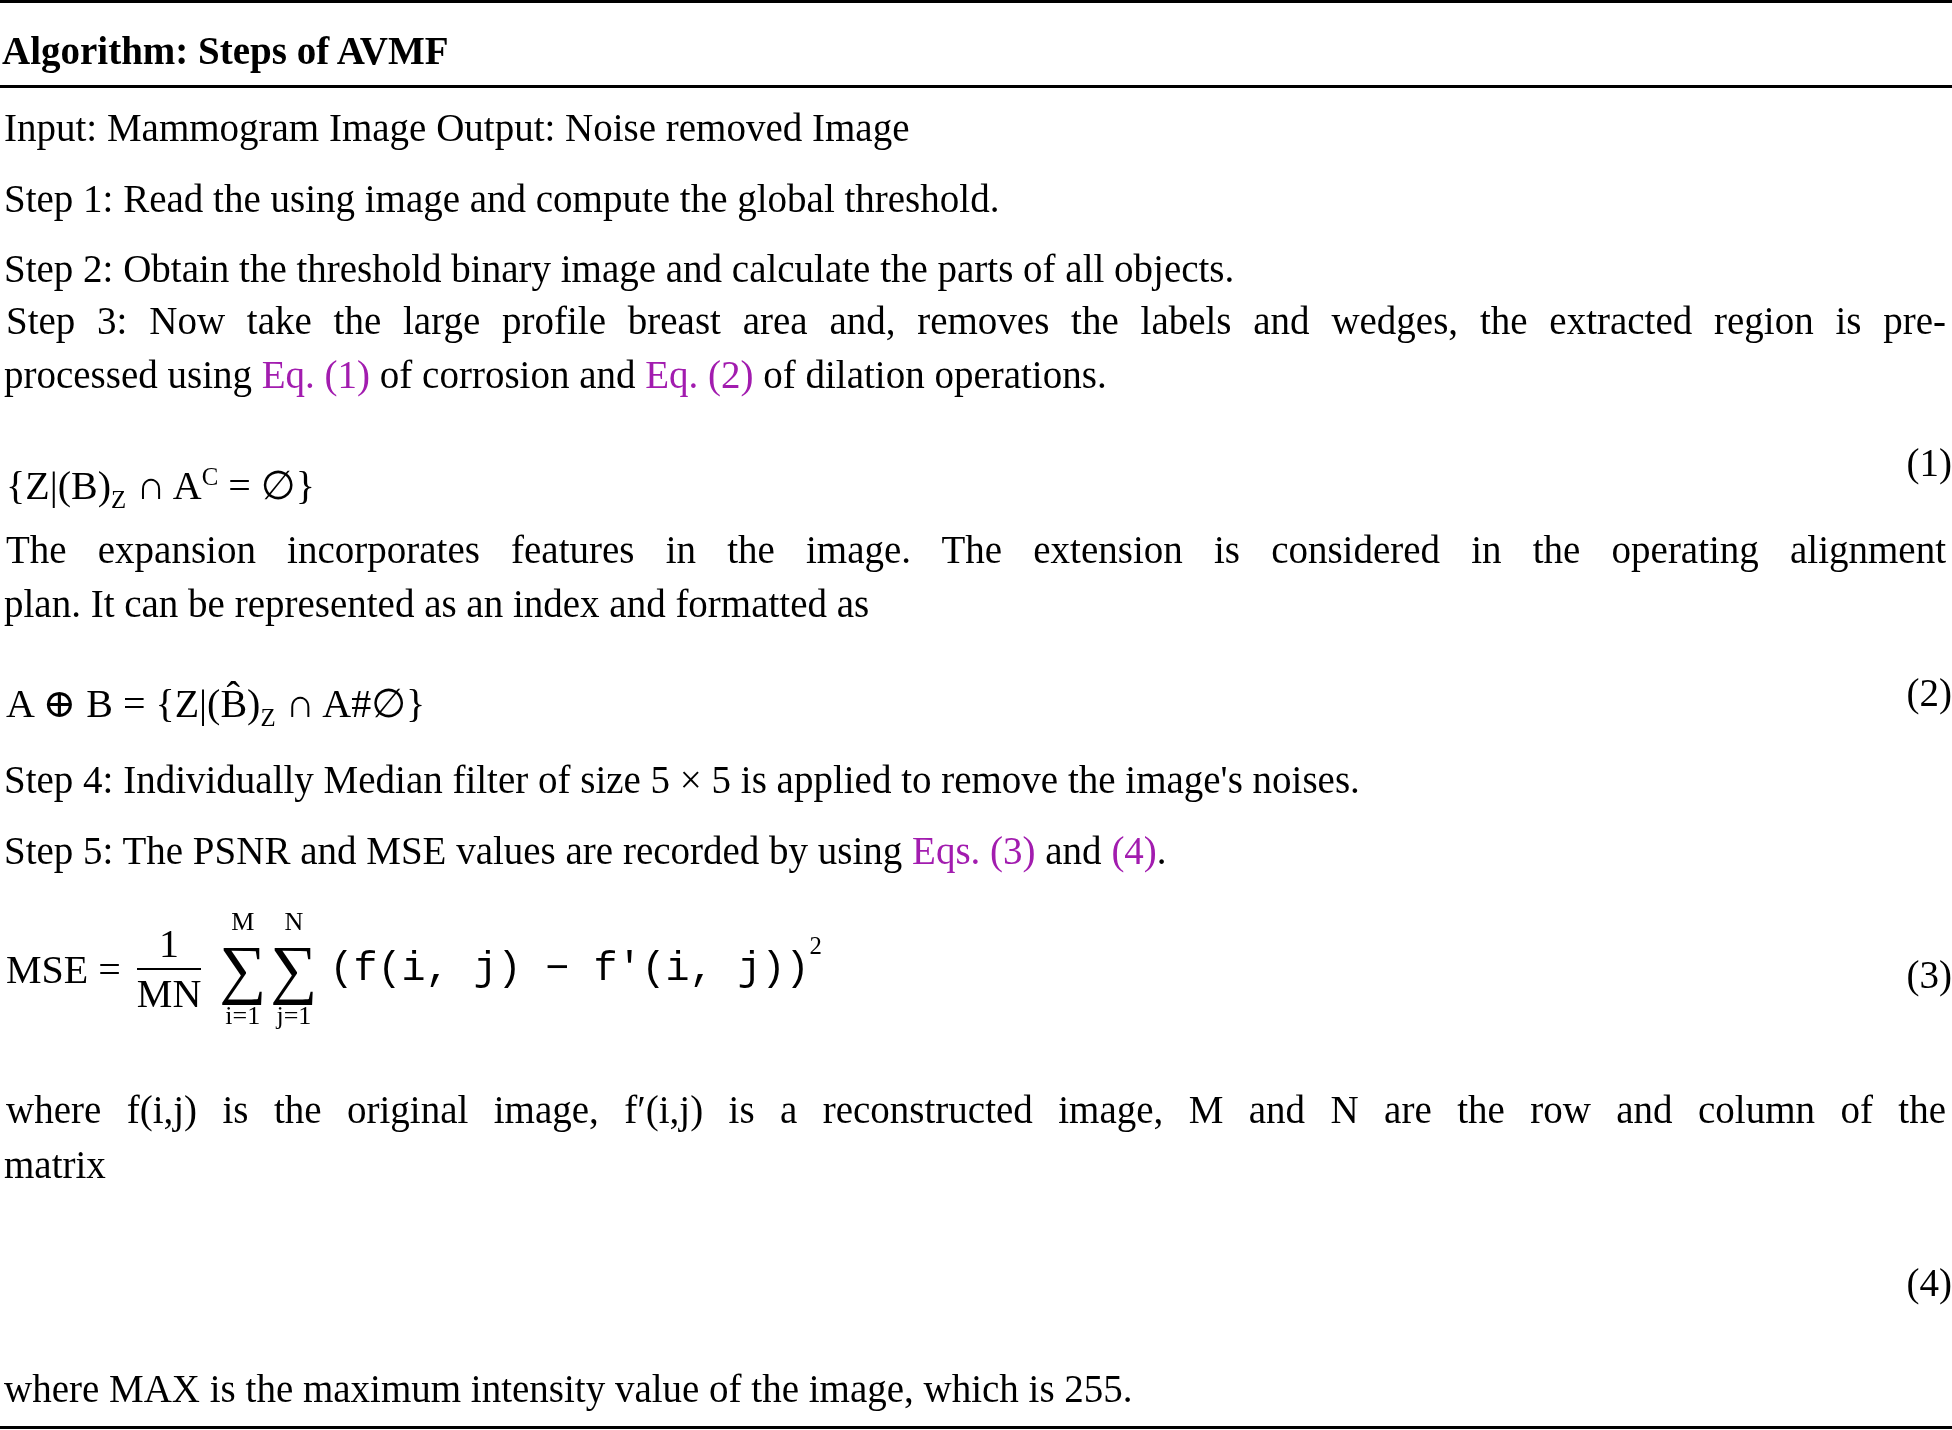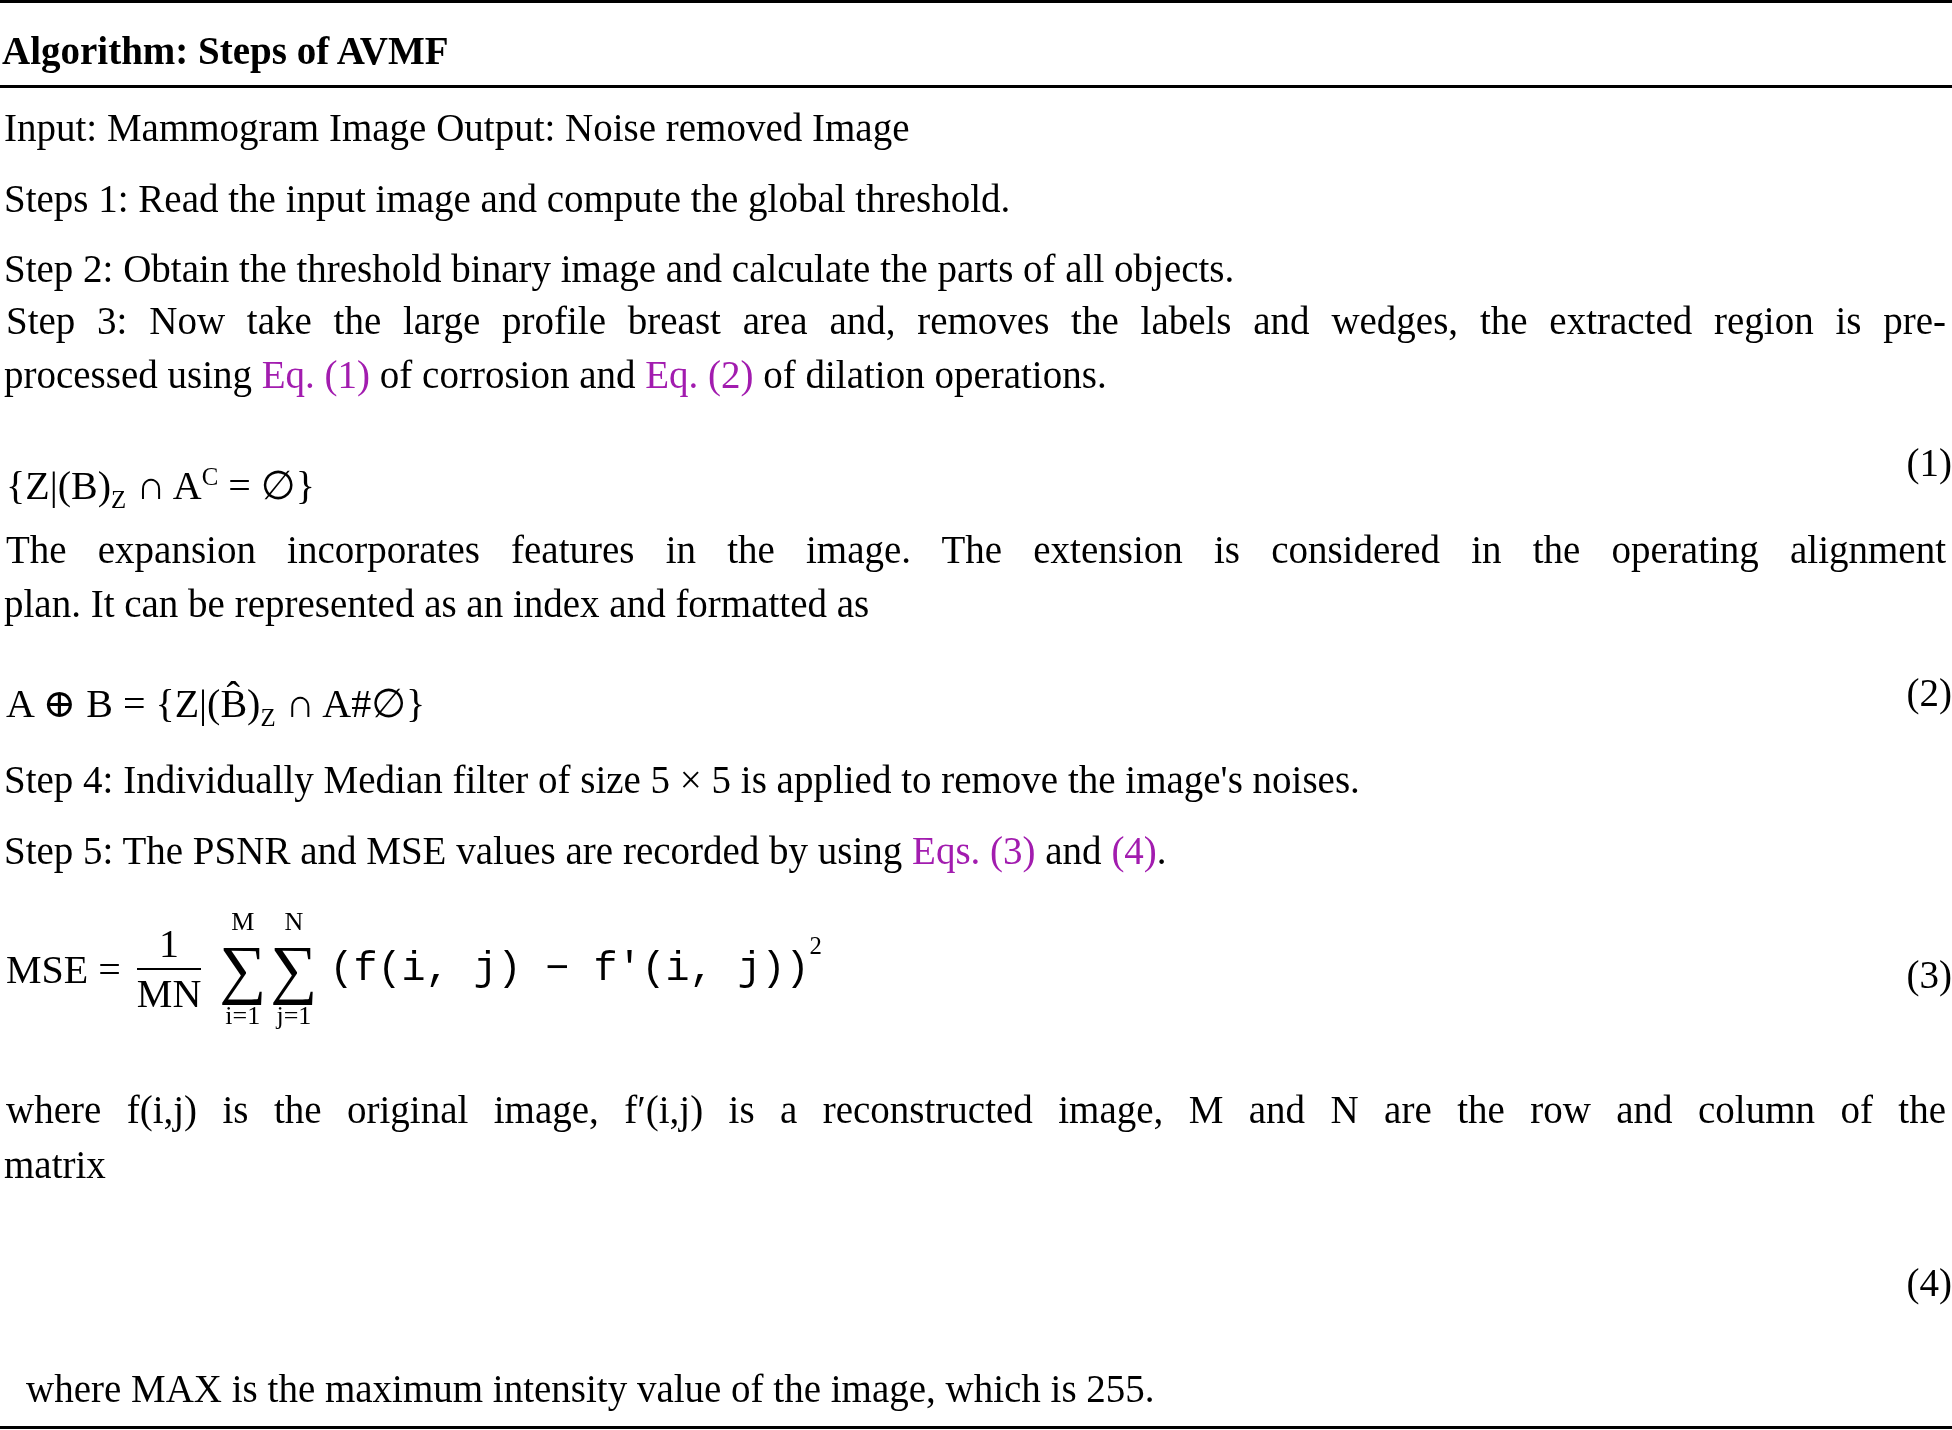--- a/index.html
+++ b/index.html
@@ -21,21 +21,21 @@
   .sum .sig { display:block; font-size:66px; line-height:66px; }
 </style>
 </head>
 <body>
 
 <div class="rule" style="top:0;height:3px;"></div>
 <div class="line title" style="top:28px;">Algorithm: Steps of AVMF</div>
 <div class="rule" style="top:85px;height:3px;"></div>
 
 <div class="line" style="top:105px;">Input: Mammogram Image Output: Noise removed Image</div>
-<div class="line" style="top:176px;">Steps 1: Read the input image and compute the global threshold.</div>
+<div class="line" style="top:176px;">Step 1: Read the using image and compute the global threshold.</div>
 <div class="line" style="top:246px;">Step 2: Obtain the threshold binary image and calculate the parts of all objects.</div>
 
 <div class="line just" style="top:298px;">Step 3: Now take the large profile breast area and, removes the labels and wedges, the extracted region is pre-</div>
 <div class="line" style="top:352px;">
   <span>processed using </span><span class="link">Eq. (1)</span><span> of corrosion and </span><span class="link">Eq. (2)</span><span> of dilation operations.</span>
 </div>
 
 <div class="math" style="top:462px;">
   <span>{Z|(B)</span><sub>Z</sub><span> ∩ A</span><sup>C</sup><span> = ∅}</span>
 </div>
@@ -73,14 +73,14 @@
 </div>
 <div class="eqnum" style="top:952px;">(3)</div>
 
 <div class="line just" style="top:1087px;">where f(i,j) is the original image, f′(i,j) is a reconstructed image, M and N are the row and column of the</div>
 <div class="line" style="top:1142px;">matrix</div>
 
 <div class="math" style="top:1222px;">
 </div>
 <div class="eqnum" style="top:1260px;">(4)</div>
 
-<div class="line" style="top:1366px;margin-left:22px;">where MAX is the maximum intensity value of the image, which is 255.</div>
+<div class="line" style="top:1366px;">where MAX is the maximum intensity value of the image, which is 255.</div>
 <div class="rule" style="top:1426px;height:3px;"></div>
 
 </body></html>

